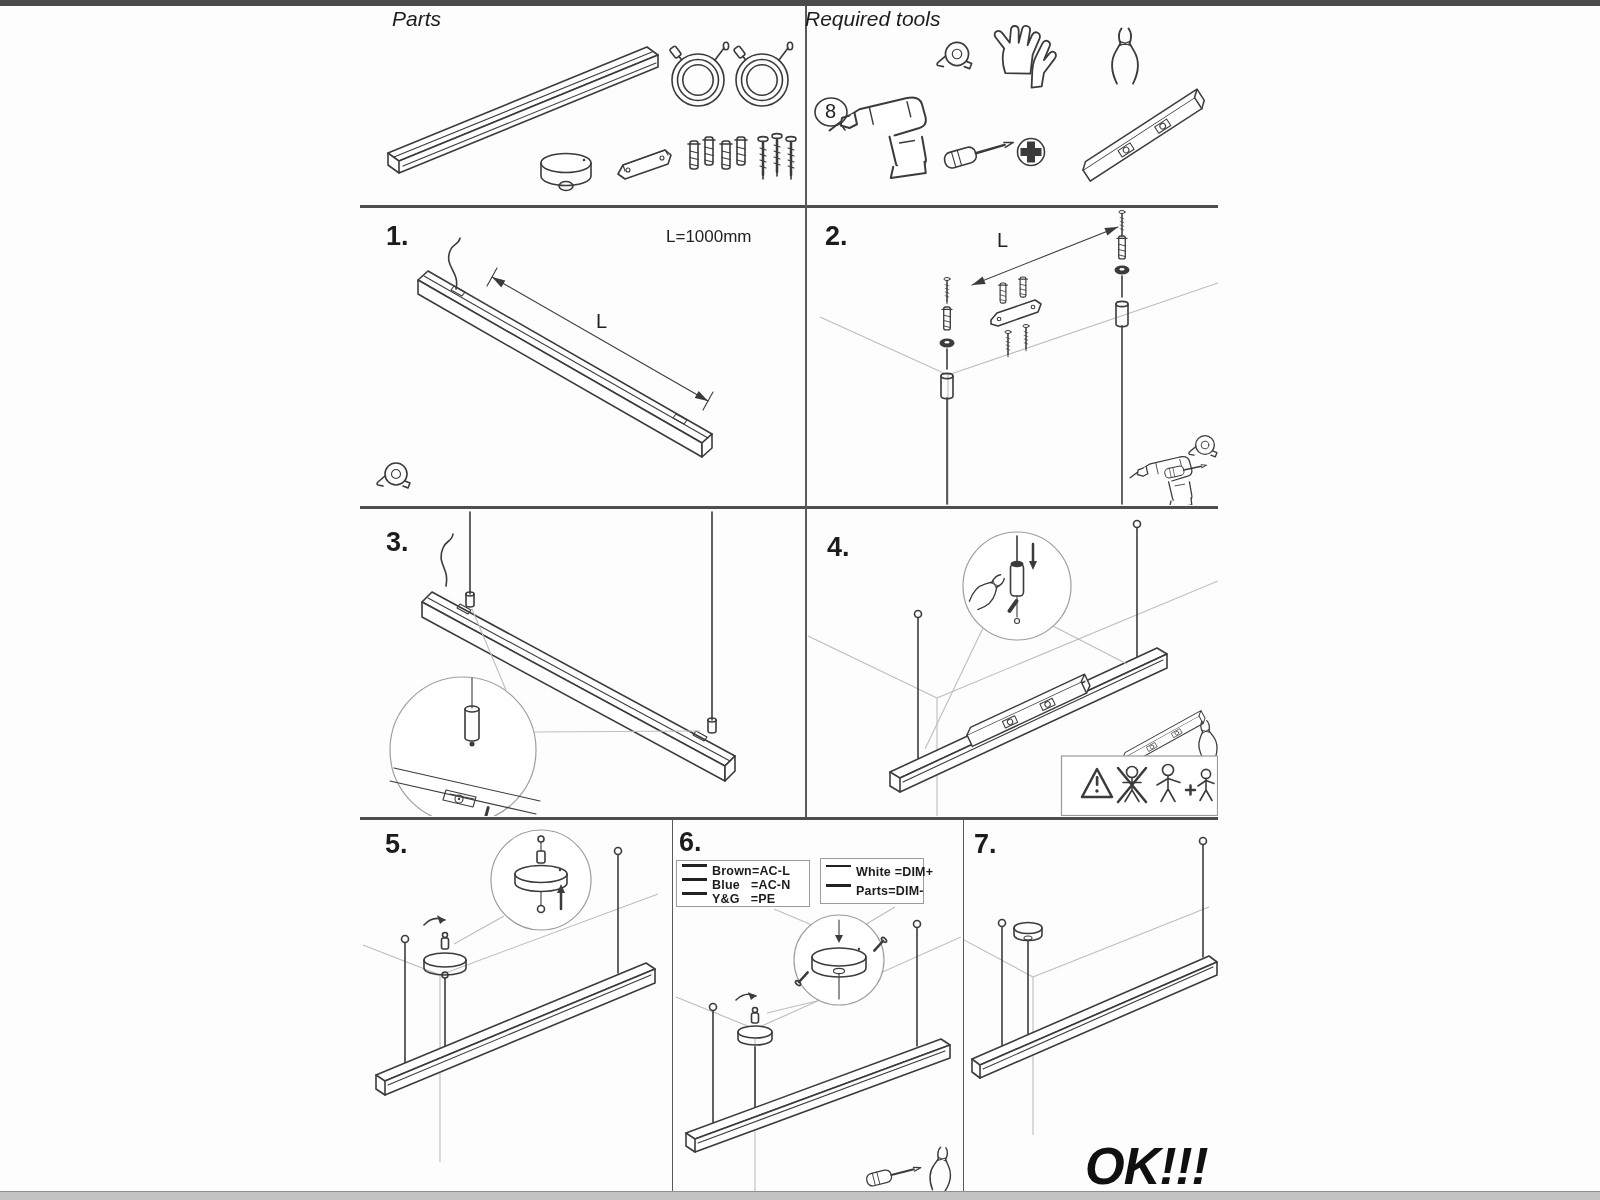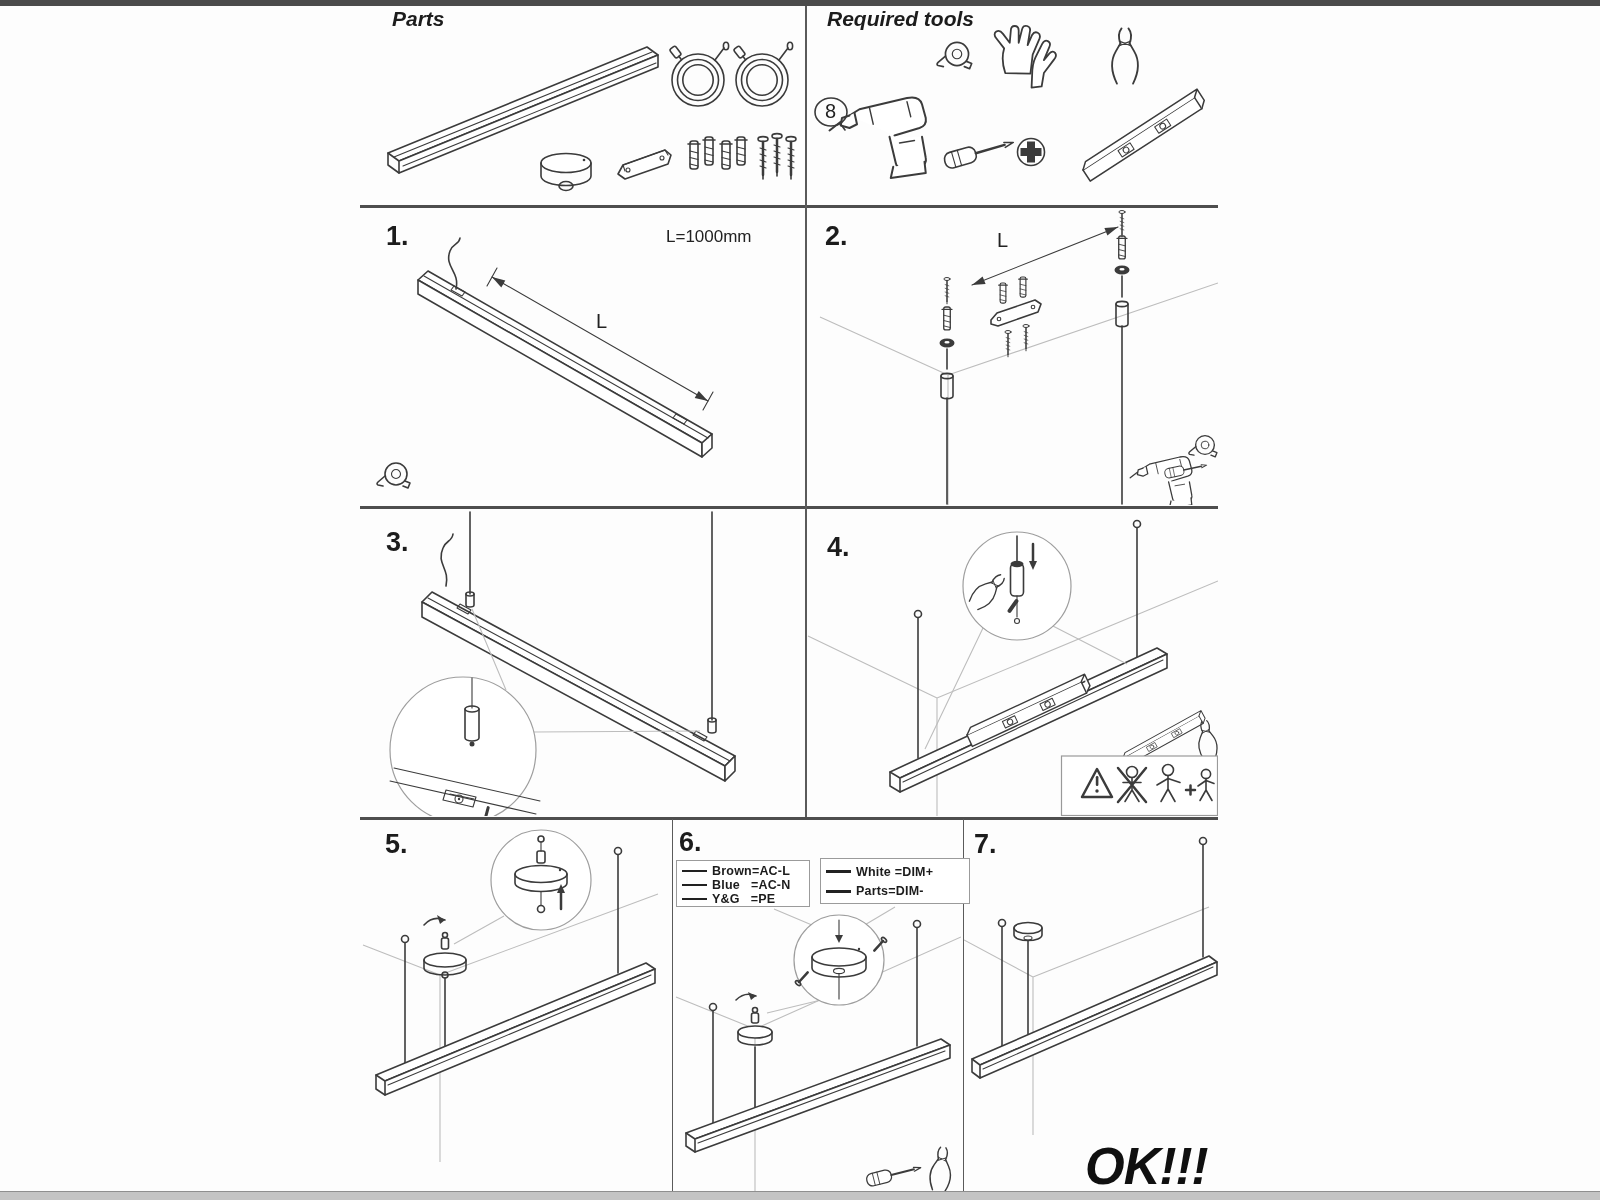--- a/index.html
+++ b/index.html
@@ -9,27 +9,27 @@
     font-family:"Liberation Sans","DejaVu Sans",sans-serif;
     color:#1e1e1e;
   }
   .abs{position:absolute;}
   .strip-top{left:0;top:0;width:1600px;height:6px;background:#4b4b4b;}
   .strip-bottom{left:0;top:1191px;width:1600px;height:9px;background:#c4c4c4;border-top:1px solid #8f8f8f;}
   .hdiv{left:360px;width:858px;height:2.5px;background:#4e4e4e;}
   .vdiv{width:1.8px;background:#5a5a5a;}
   .lbl{position:absolute;line-height:1.05;white-space:nowrap;}
   .num{font-size:27px;font-weight:700;color:#1c1c1c;}
-  .title{font-size:21px;font-weight:700;font-style:italic;color:#1c1c1c;}
+  .title{font-size:21px;font-weight:400;font-style:italic;color:#1c1c1c;}
   .dim{font-size:20px;font-weight:400;color:#222;}
   .note{font-size:17px;font-weight:400;color:#222;}
   .bit{font-size:20px;font-weight:400;color:#222;}
   .ok{font-size:51px;font-weight:700;font-style:italic;color:#101010;letter-spacing:-1px;}
   .legend-box{position:absolute;border:1px solid #9b9b9b;background:#fff;box-sizing:border-box;padding:3px 4px 2px 5px;display:flex;flex-direction:column;justify-content:space-around;}
-  .leg-row{display:flex;align-items:center;gap:5px;}
+  .leg-row{display:flex;align-items:flex-start;gap:5px;}
   .leg-line{display:inline-block;width:25px;height:2.6px;background:#222;flex:0 0 auto;}
   .leg-text{font-size:12.5px;font-weight:700;white-space:pre;color:#1c1c1c;letter-spacing:0.2px;}
   svg.art{position:absolute;overflow:hidden;}
   .k{stroke:#3b3b3b;fill:none;stroke-width:1.6;stroke-linecap:round;stroke-linejoin:round;}
   .kw{stroke:#3b3b3b;fill:#ffffff;stroke-width:1.6;stroke-linecap:round;stroke-linejoin:round;}
   .kt{stroke:#3b3b3b;fill:none;stroke-width:1.1;stroke-linecap:round;stroke-linejoin:round;}
   .kk{stroke:#3b3b3b;fill:none;stroke-width:2.5;stroke-linecap:round;stroke-linejoin:round;}
   .f{fill:#3b3b3b;stroke:none;}
   .g{stroke:#bdbdbd;fill:none;stroke-width:1.1;}
   .gc{stroke:#9e9e9e;fill:#ffffff;stroke-width:1.2;}
@@ -179,21 +179,21 @@
     </g>
   <g transform="translate(224,146)">
     <circle class="kw" cx="0" cy="0" r="13.5"></circle>
     <rect class="f" x="-4" y="-10.5" width="8" height="21"></rect>
     <rect class="f" x="-10.5" y="-4" width="21" height="8"></rect>
   </g>
   <g>
       <use href="#lvl" transform="translate(276,164) rotate(-33) scale(0.95)"></use>
     </g>
 </svg>
-<div class="lbl title" style="left:827px;top:8px">Required tools</div>
+<div class="lbl title" style="left:805px;top:8px">Required tools</div>
 <div class="lbl bit" style="left:825px;top:101px">8</div>
 
 <svg class="art" style="left:360px;top:208px" width="445" height="297" viewBox="0 0 445 297">
   <g>
     <path class="kw" d="M68,63 L352,226 L342,235 L58,72 Z"></path>
     <path class="kw" d="M58,72 L342,235 L342,249 L58,86 Z"></path>
     <path class="kw" d="M342,235 L352,226 L352,240 L342,249 Z"></path>
     <path class="kt" d="M64,68 L348,230"></path>
     <path class="kt" d="M94,78 l11,6 l-3,4 l-11,-6 z M316,206 l11,6 l-3,4 l-11,-6 z"></path>
   </g>
@@ -477,21 +477,21 @@
     </div>
   <div class="leg-row">
       <span class="leg-line"></span>
       <span class="leg-text">Blue   =AC-N</span>
     </div>
   <div class="leg-row">
       <span class="leg-line"></span>
       <span class="leg-text">Y&amp;G   =PE</span>
     </div>
 </div>
-<div class="legend-box" style="left:820px;top:858px;width:150px;height:46px">
+<div class="legend-box" style="left:820px;top:858px;width:104px;height:46px">
   <div class="leg-row">
       <span class="leg-line"></span>
       <span class="leg-text">White =DIM+</span>
     </div>
   <div class="leg-row">
       <span class="leg-line"></span>
       <span class="leg-text">Parts=DIM-</span>
     </div>
 </div>
 

